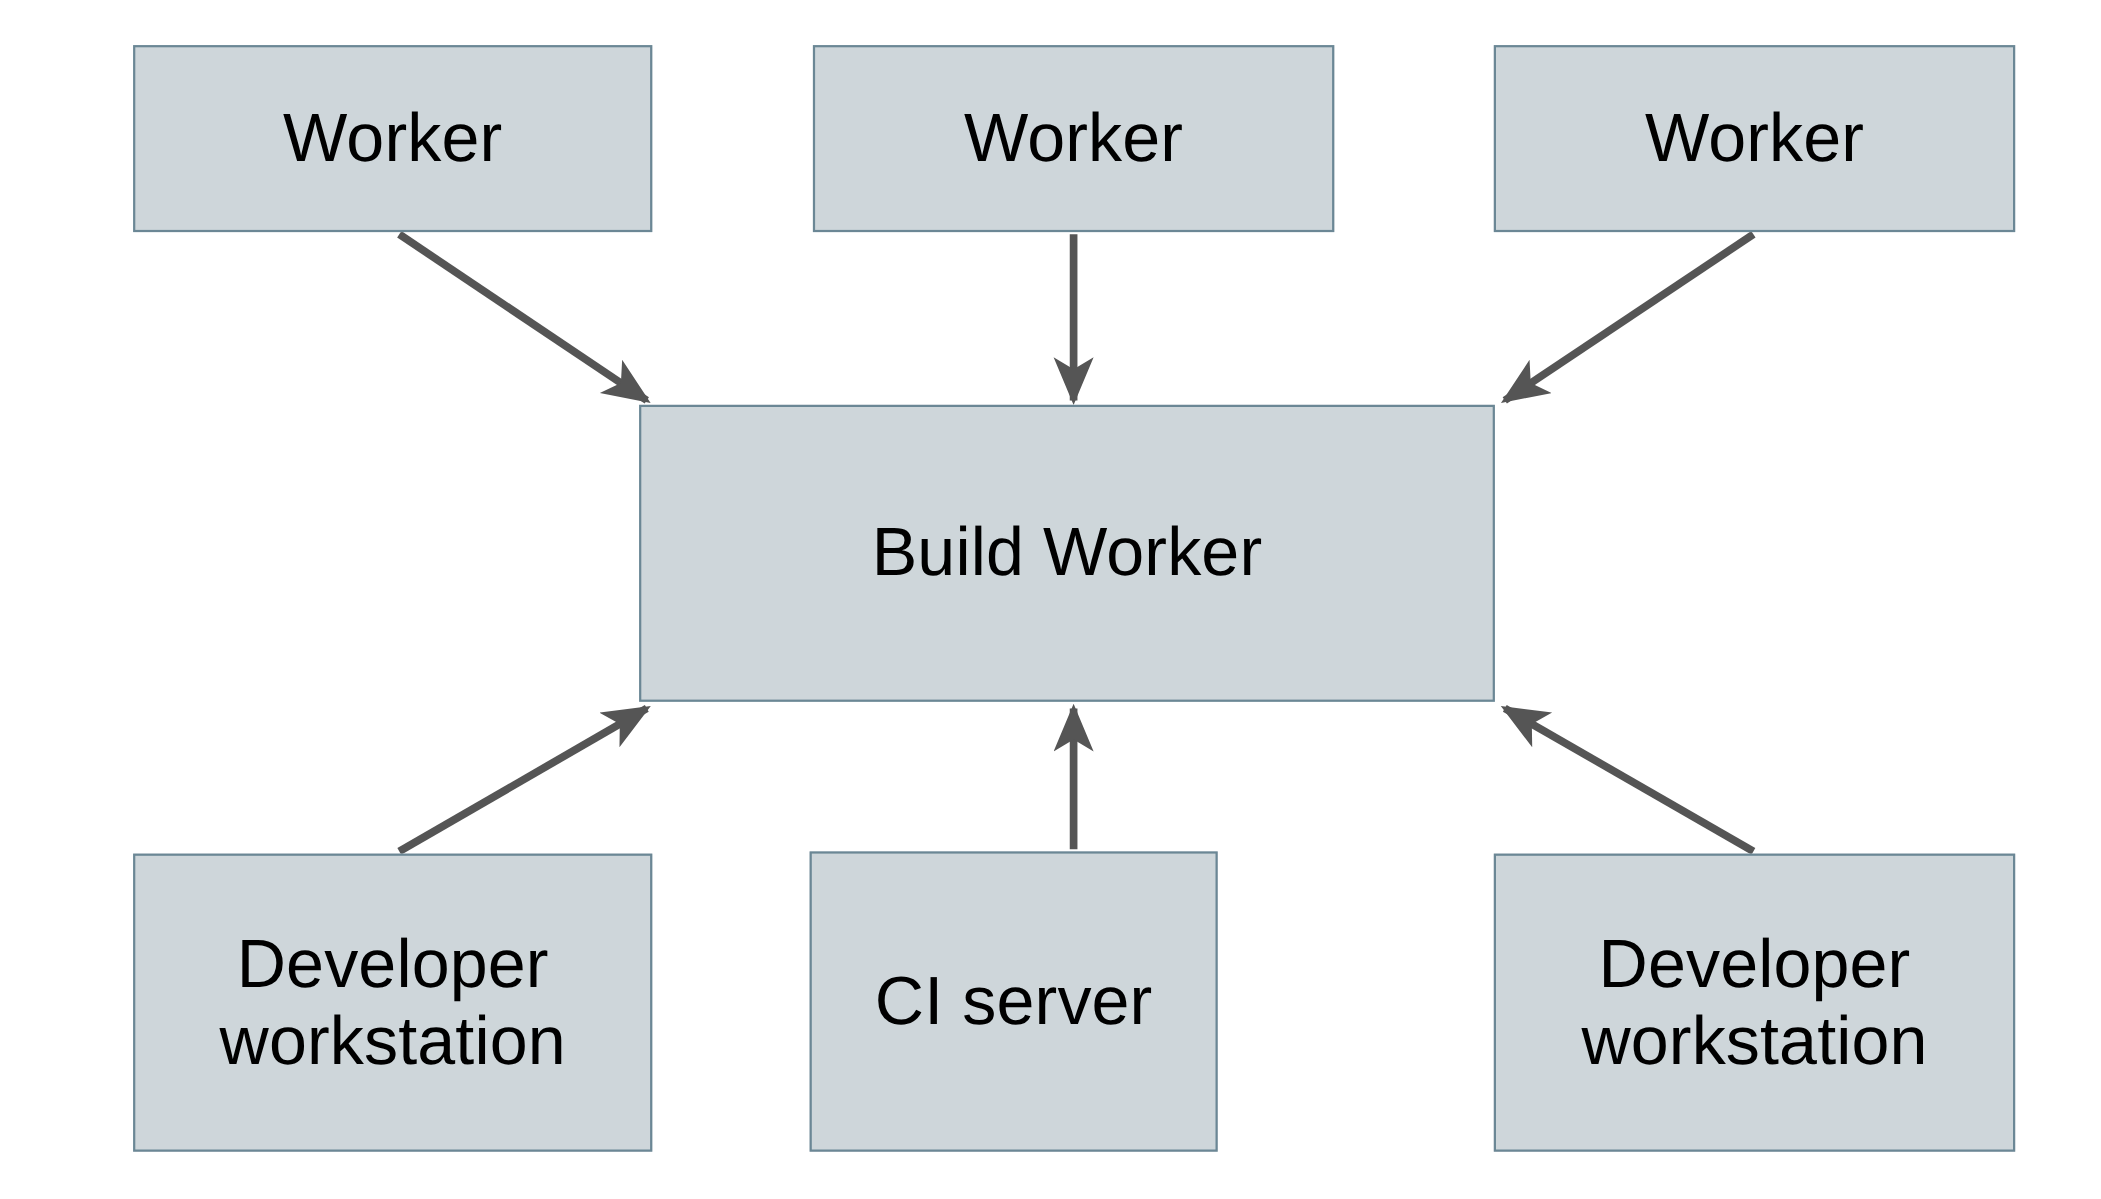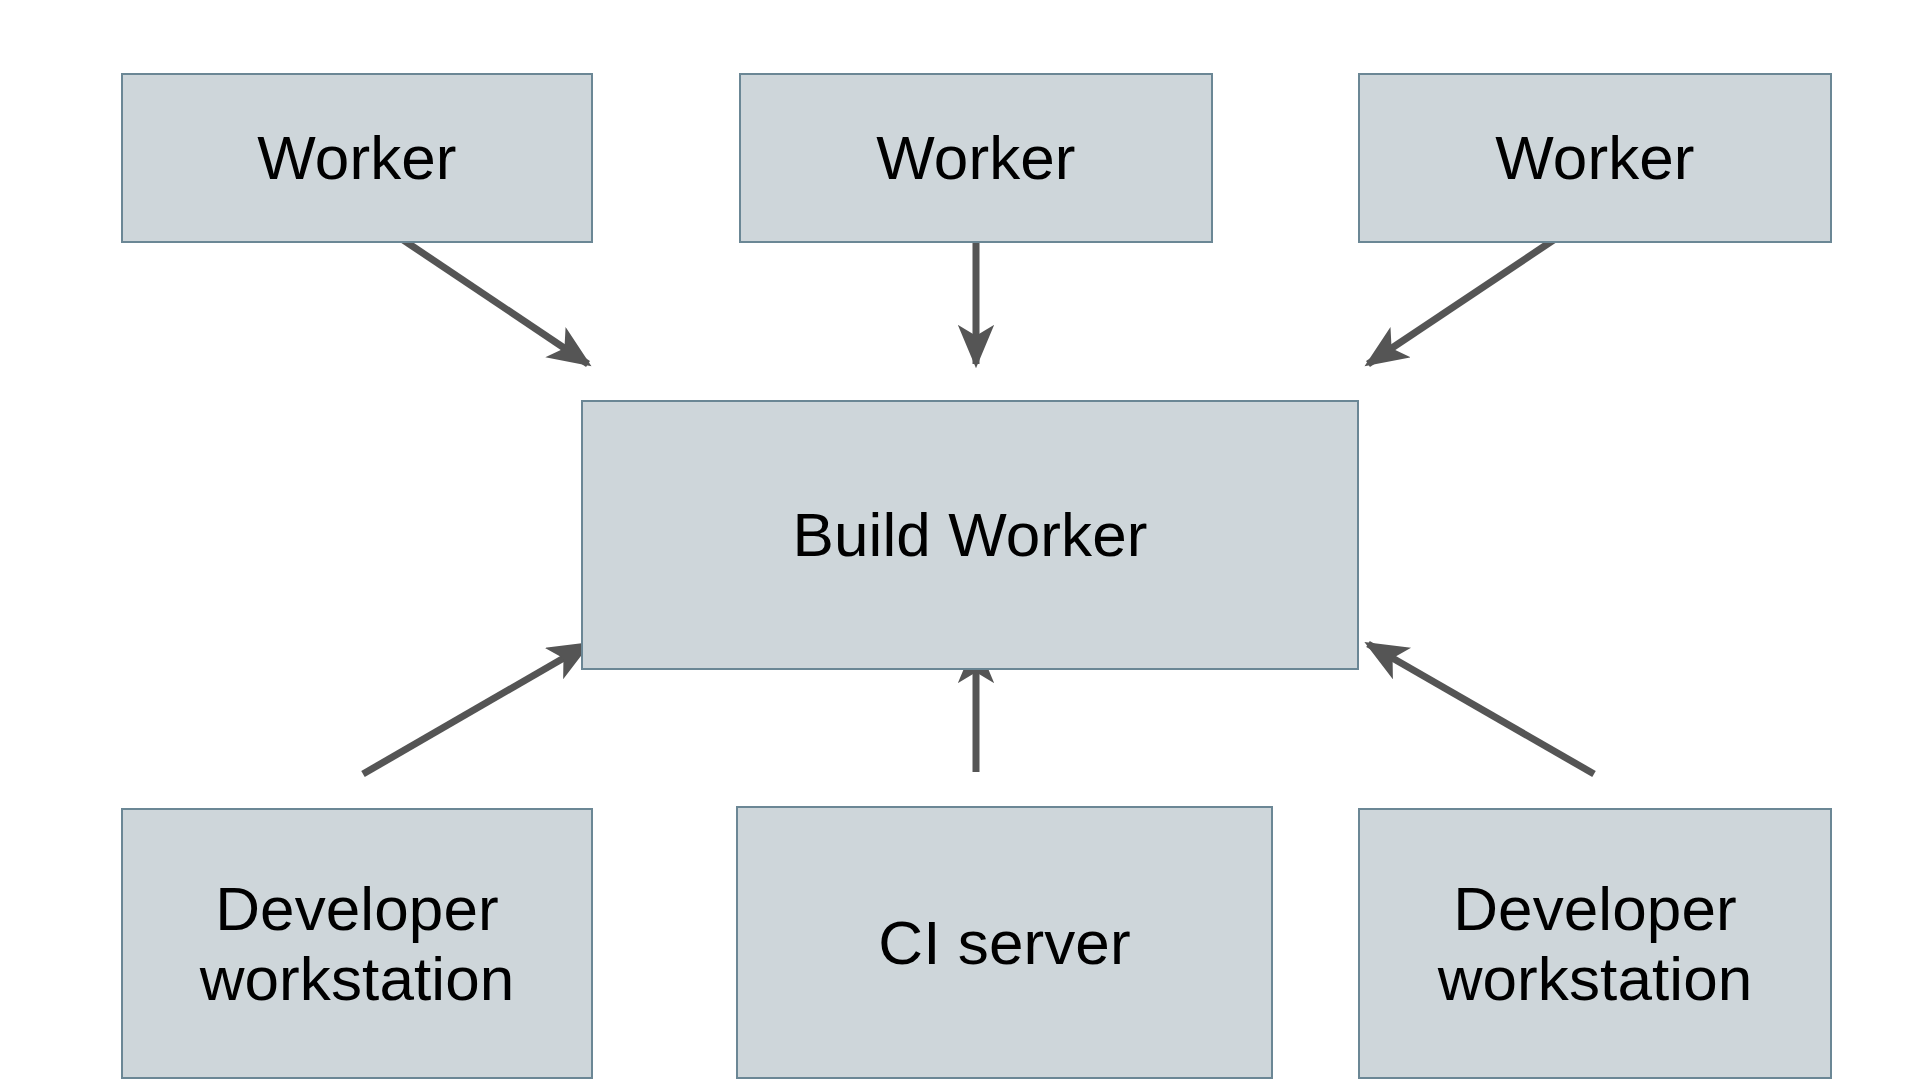--- a/index.html
+++ b/index.html
@@ -33,36 +33,35 @@
     background: #ced6da;
     border: 2px solid #6b8795;
     display: flex;
     align-items: center;
     justify-content: center;
     text-align: center;
     color: #000000;
     line-height: 1.12;
     white-space: pre-line;
     letter-spacing: 0.1px;
-    margin-top: 32px;
   }
   .node-label {
     display: block;
     width: 100%;
     white-space: pre-line;
   }
   
   #node-worker-1 { left: 121px; top: 41px;  width: 472px; height: 170px; font-size: 62px; }
   #node-worker-2 { left: 739px; top: 41px;  width: 474px; height: 170px; font-size: 62px; }
   #node-worker-3 { left: 1358px; top: 41px; width: 474px; height: 170px; font-size: 62px; }
   
   #node-build-master { left: 581px; top: 368px; width: 778px; height: 270px; font-size: 62px; }
   
   #node-dev-ws-left  { left: 121px;  top: 776px; width: 472px; height: 271px; font-size: 62px; }
-  #node-ci-server    { left: 736px;  top: 774px; width: 537px; height: 273px; font-size: 62px; }
+  #node-ci-server    { left: 736px;  top: 774px; width: 371px; height: 273px; font-size: 62px; }
   #node-dev-ws-right { left: 1358px; top: 776px; width: 474px; height: 271px; font-size: 62px; }
 </style>
 </head>
 <body>
 
 <div id="diagram-root">
 
   <svg class="edge-layer" viewBox="0 0 1910 1090" width="1910" height="1090" xmlns="http://www.w3.org/2000/svg">
     <defs>
       <marker id="arrowhead" markerWidth="7" markerHeight="7" refX="5.6" refY="2.6" orient="auto" markerUnits="strokeWidth">

